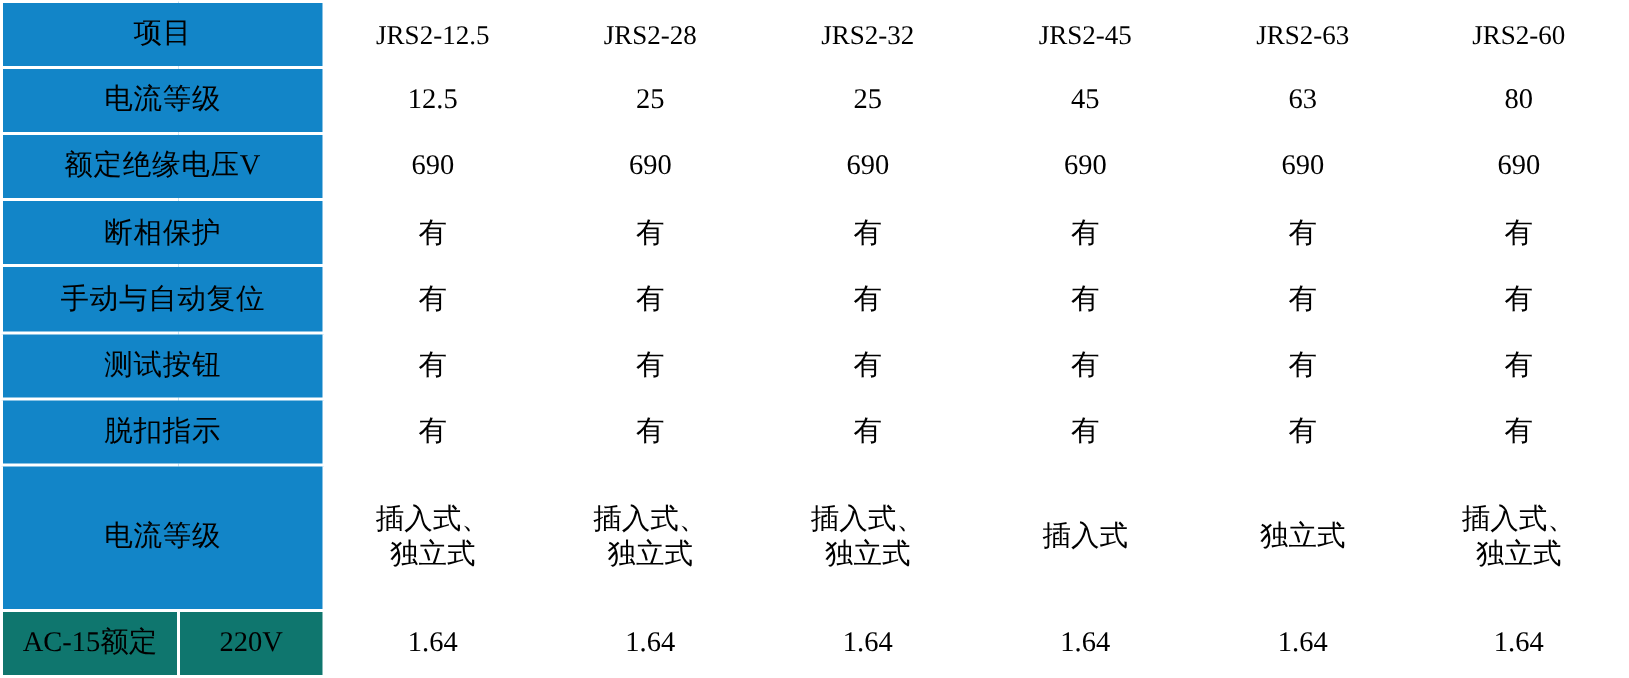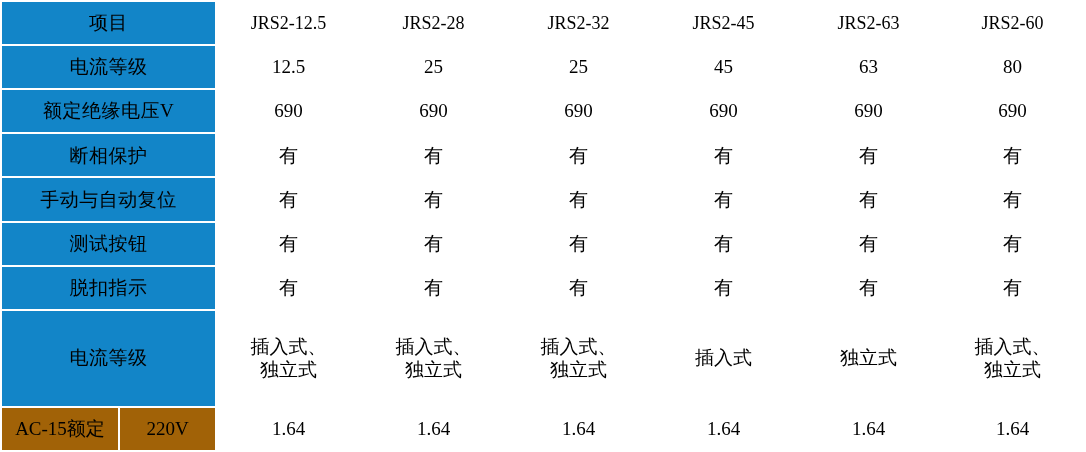--- a/index.html
+++ b/index.html
@@ -29,21 +29,21 @@
     line-height: 1.25;
   }
   
   .lbl {
     background: #1285c8;
     color: #ffffff;
     font-size: 20px;
     letter-spacing: 0.5px;
   }
   .lbl-sub {
-    background: #a16207;
+    background: #0f766e;
     color: #ffffff;
     font-size: 17px;
     letter-spacing: 0px;
   }
   
   .val {
     background: #ffffff;
     border-color: #1285c8;
     border-width: 1.5px;
     font-size: 19px;

